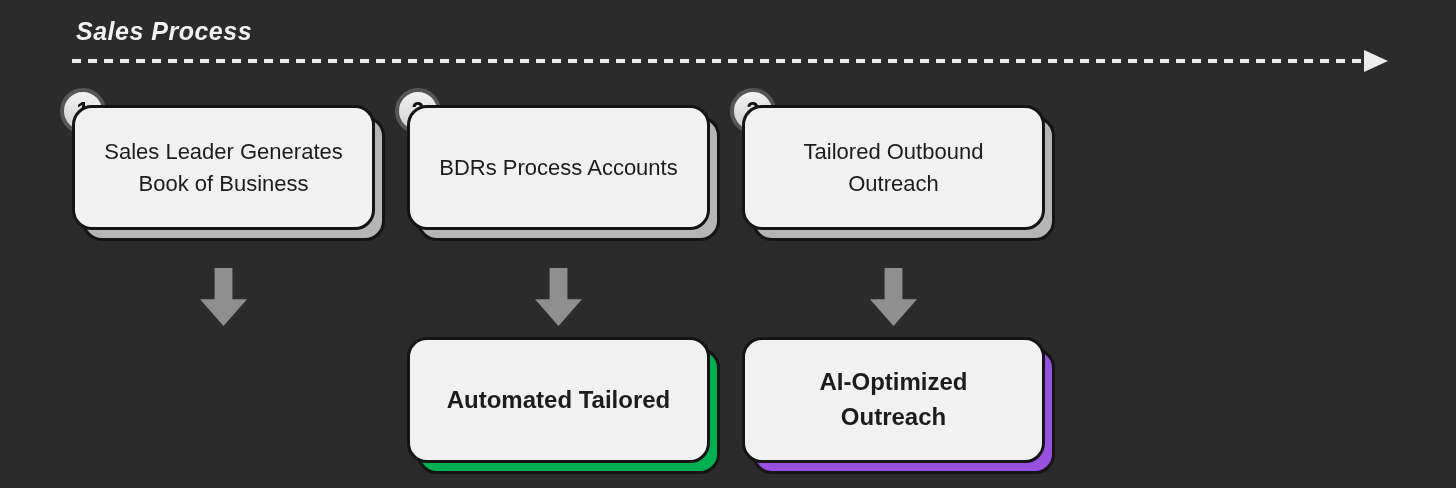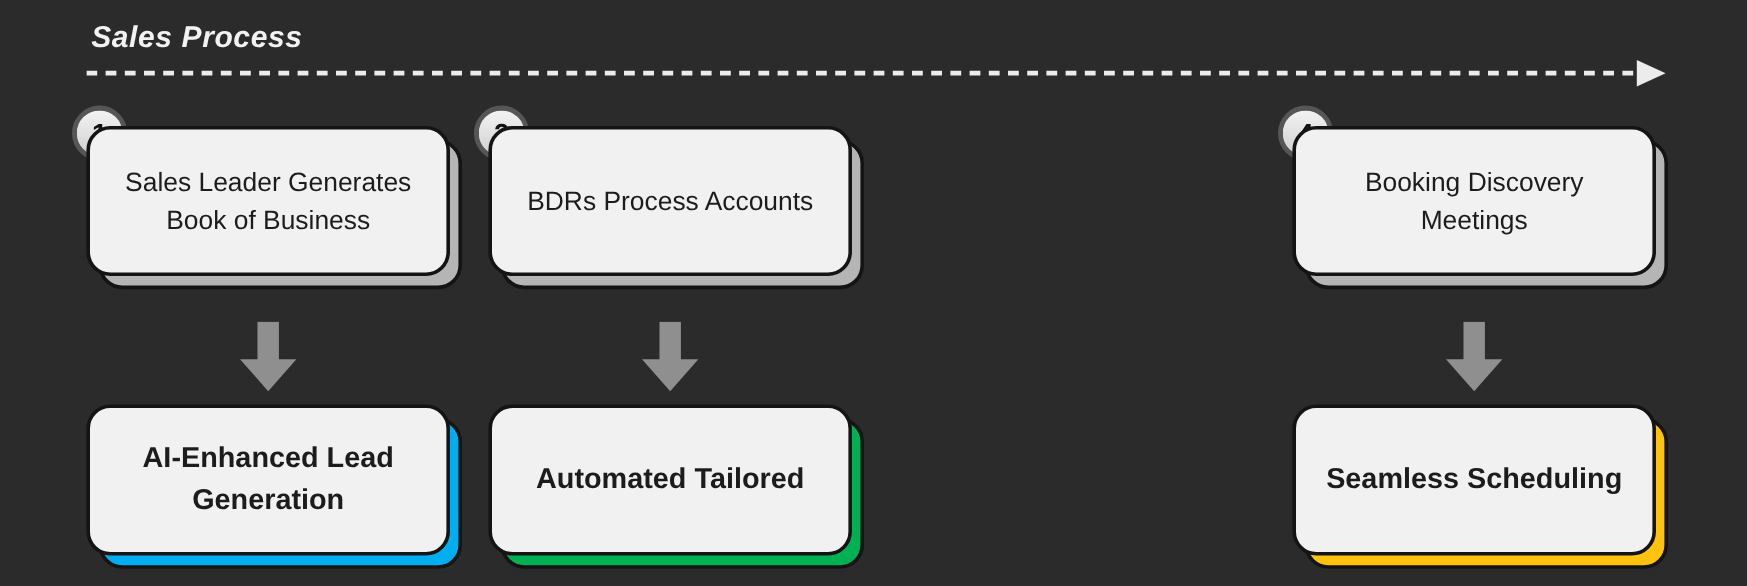--- a/index.html
+++ b/index.html
@@ -129,26 +129,20 @@
     <div class="card top-card">
       <div class="card-shadow"></div>
       <div class="badge">
           <span>1</span>
         </div>
       <div class="card-face">
         <span class="process-text">Sales Leader Generates Book of Business</span>
       </div>
     </div>
     <div class="down-arrow"></div>
-    <div class="card bottom-card">
-      <div class="card-shadow" style="background: rgb(0, 174, 239);"></div>
-      <div class="card-face">
-        <span class="capability-text">AI-Enhanced Lead Generation</span>
-      </div>
-    </div>
   </div>
 
   <div class="col col2">
     <div class="card top-card">
       <div class="card-shadow"></div>
       <div class="badge">
           <span>2</span>
         </div>
       <div class="card-face">
         <span class="process-text">BDRs Process Accounts</span>
@@ -156,33 +150,33 @@
     </div>
     <div class="down-arrow"></div>
     <div class="card bottom-card">
       <div class="card-shadow" style="background: rgb(0, 176, 82);"></div>
       <div class="card-face">
         <span class="capability-text">Automated Tailored</span>
       </div>
     </div>
   </div>
 
-
-  <div class="col col4">
+  <div class="col col3">
     <div class="card top-card">
       <div class="card-shadow"></div>
       <div class="badge">
-          <span>4</span>
+          <span>3</span>
         </div>
       <div class="card-face">
-        <span class="process-text">Booking Discovery Meetings</span>
+        <span class="process-text">Tailored Outbound Outreach</span>
       </div>
     </div>
     <div class="down-arrow"></div>
     <div class="card bottom-card">
-      <div class="card-shadow" style="background: rgb(255, 194, 14);"></div>
+      <div class="card-shadow" style="background: rgb(152, 80, 224);"></div>
       <div class="card-face">
-        <span class="capability-text">Seamless Scheduling</span>
+        <span class="capability-text">AI-Optimized Outreach</span>
       </div>
     </div>
   </div>
 
+
 </div>
 
 </body></html>

